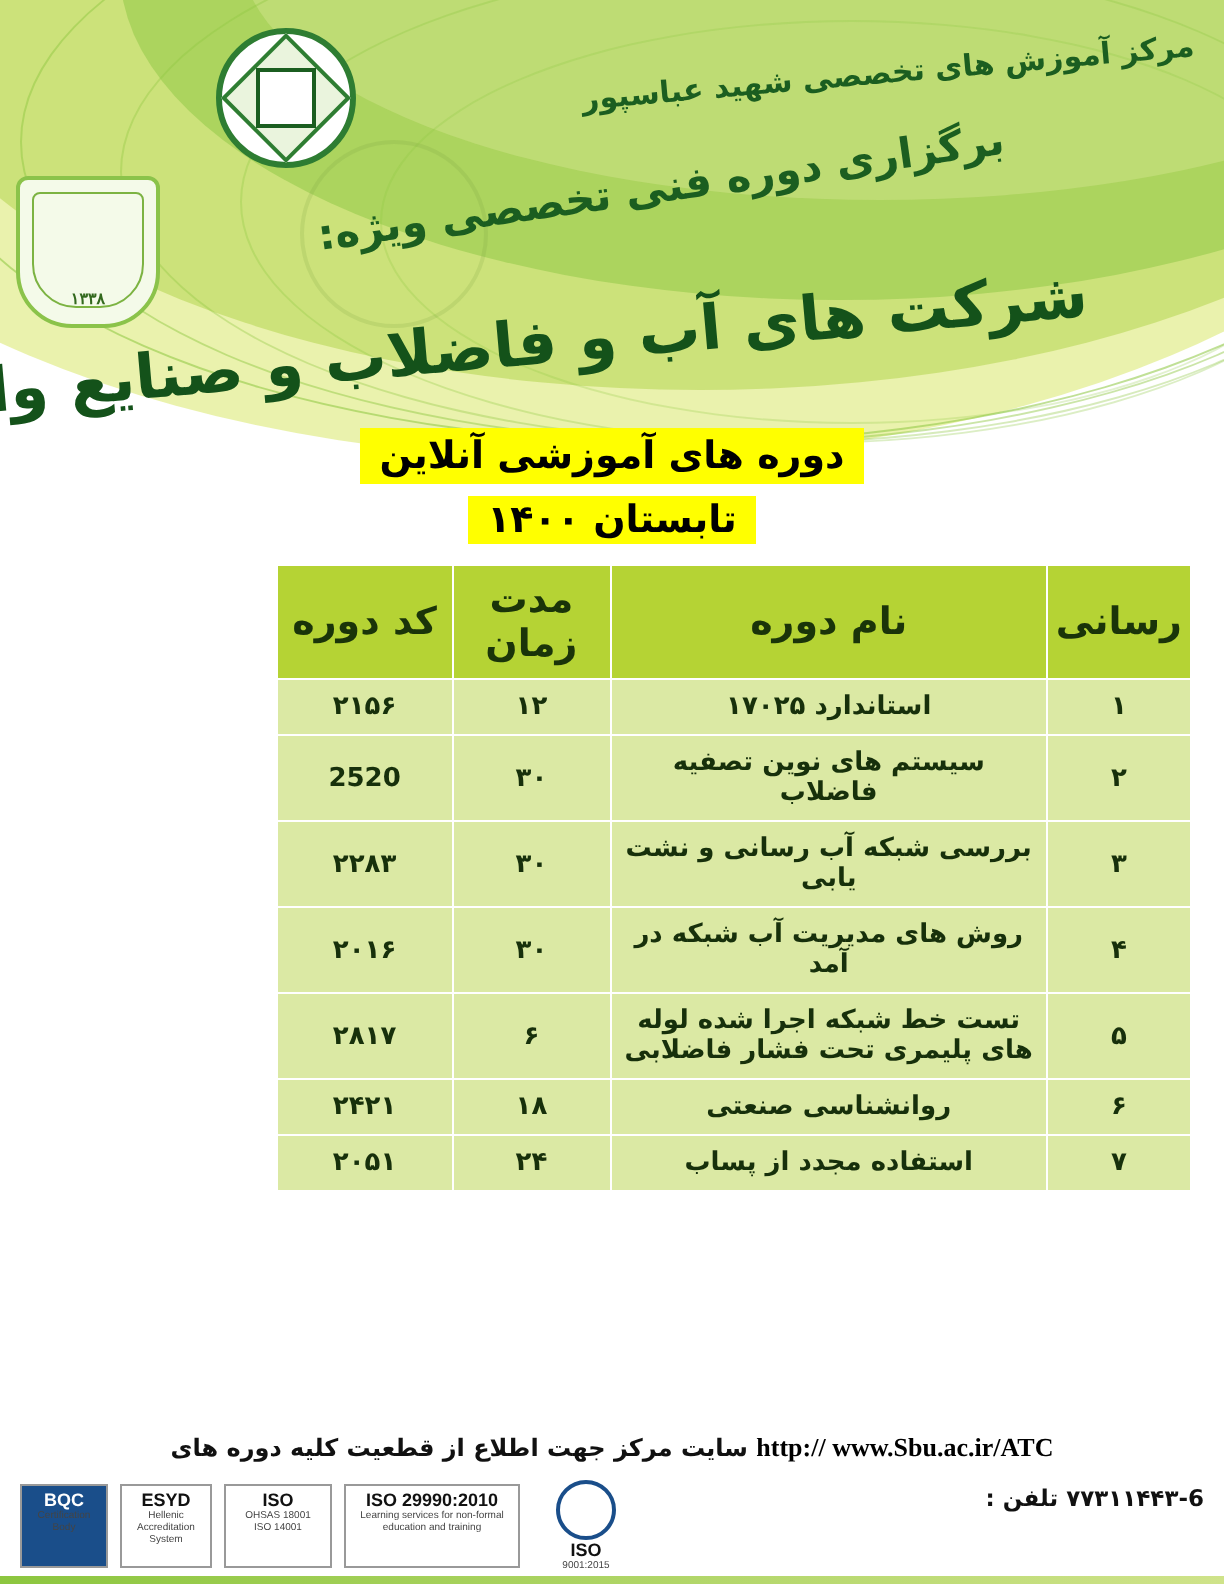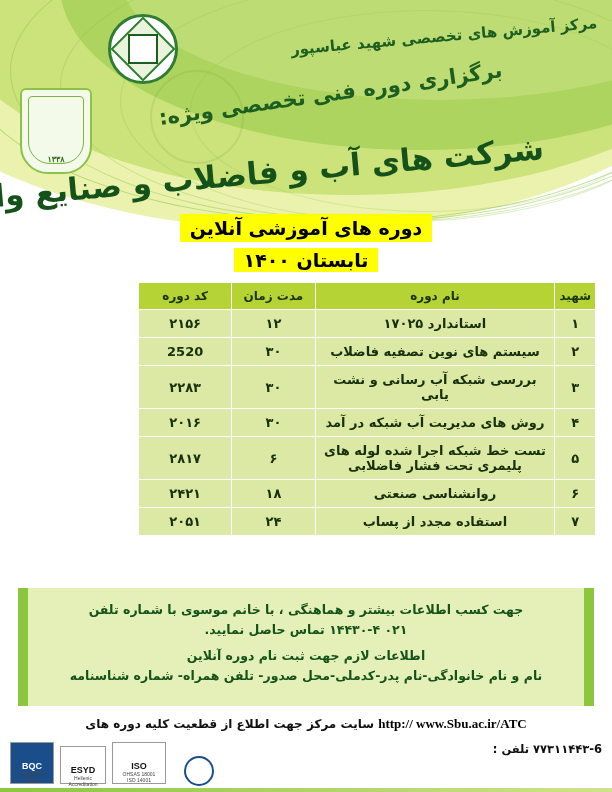--- a/index.html
+++ b/index.html
@@ -92,23 +92,23 @@
     transform: rotate(45deg);
   }
   .logo-top .inner2 {
     position:absolute; left:20px; top:20px; right:20px; bottom:20px;
     border: 2px solid #1b5e20;
     background: #ffffff;
   }
   .logo-left {
     position: absolute;
     top: 88px;
-    left: 20px;
+    left: 8px;
     width: 72px;
-    height: 86px;
+    height: 76px;
   }
   .logo-left .crest {
     position:absolute; inset:0;
     border: 2px solid #8bc34a;
     border-radius: 6px 6px 28px 28px;
     background: #f4fae9;
   }
   .logo-left .crest-in {
     position:absolute; left:8px; top:8px; right:8px; bottom:10px;
     border: 1.5px solid #7cb342;
@@ -202,21 +202,21 @@
     top: 282px;
     left: 138px;
     width: 458px;
     border-collapse: collapse;
     font-family: "DejaVu Sans", sans-serif;
     direction: rtl;
   }
   .course-table th {
     background: #b5d334;
     color: #1a3409;
-    font-size: 12px;
+    font-size: 19px;
     font-weight: bold;
     padding: 6px 4px;
     border: 1px solid #ffffff;
     text-align: center;
   }
   .course-table td {
     background: #dbe9a4;
     color: #17300b;
     font-size: 13px;
     font-weight: bold;
@@ -299,21 +299,21 @@
     left: 10px;
     display: flex;
     align-items: flex-end;
     gap: 6px;
   }
   .cert {
     border: 1px solid #999;
     background: #fff;
     font-family: "Liberation Sans", sans-serif;
     text-align: center;
-    padding: 18px 3px;
+    padding: 2px 3px;
     box-sizing: border-box;
   }
   .cert .big {
     font-weight: bold;
     font-size: 9px;
     color: #111;
     line-height: 10px;
   }
   .cert .sm {
     font-size: 5px;
@@ -322,21 +322,21 @@
   }
   .cert.iso-round {
     width: 54px; height: 46px; border: none;
   }
   .cert.iso-round .circ {
     width: 26px; height: 26px; border: 2px solid #1a4e8a; border-radius: 50%;
     margin: 0 auto;
   }
   .cert.w1 { width: 88px; height: 42px; }
   .cert.w2 { width: 54px; height: 42px; }
-  .cert.w3 { width: 46px; height: 30px; }
+  .cert.w3 { width: 46px; height: 42px; }
   .cert.w4 { width: 44px; height: 42px; background:#1a4e8a; }
   .cert.w4 .big { color:#fff; }
   .bar-bottom {
     position:absolute;
     bottom:0; left:0;
     width: 612px; height: 4px;
     background: linear-gradient(to right,#8cc63f,#cfe38a);
   }
 </style>
 </head>
@@ -377,21 +377,21 @@
   <div class="hl-title">
     <span class="hl">دوره های آموزشی آنلاین</span>
   </div>
   <div class="hl-sub">
     <span class="hl">تابستان ۱۴۰۰</span>
   </div>
 
   <table class="course-table">
     <thead>
       <tr>
-        <th class="h-row">شهید</th>
+        <th class="h-row">رسانی</th>
         <th class="h-name">نام دوره</th>
         <th class="h-dur">مدت زمان</th>
         <th class="h-code">کد دوره</th>
       </tr>
     </thead>
     <tbody>
       <tr>
         <td class="c-row">۱</td>
         <td class="c-name">استاندارد ۱۷۰۲۵</td>
         <td class="c-dur">۱۲</td>
@@ -429,45 +429,44 @@
       </tr>
       <tr>
         <td class="c-row">۷</td>
         <td class="c-name">استفاده مجدد از پساب</td>
         <td class="c-dur">۲۴</td>
         <td class="c-code">۲۰۵۱</td>
       </tr>
     </tbody>
   </table>
 
-  <div class="info-box">
-    <div class="ln">جهت کسب اطلاعات بیشتر و هماهنگی ، با خانم موسوی  با شماره تلفن</div>
-    <div class="ln">۰۲۱ ۱۴۴۳۰-۴ تماس حاصل نمایید.</div>
-    <div class="ln sep">اطلاعات لازم جهت ثبت نام دوره آنلاین</div>
-    <div class="ln">نام و نام خانوادگی-نام پدر-کدملی-محل صدور- تلفن همراه- شماره شناسنامه</div>
-  </div>
 
   <div class="site-line">
     <span class="url">http:// www.Sbu.ac.ir/ATC</span>
     <span>سایت مرکز جهت اطلاع از قطعیت کلیه دوره های</span>
   </div>
 
   <div class="phones">
     <div>
       <span>۷۷۳۱۱۴۴۳-6</span>
       <span>تلفن :</span>
     </div>
   </div>
 
   <div class="certs">
     <div class="cert iso-round">
       <div class="circ"></div>
       <div class="big">ISO</div>
       <div class="sm">9001:2015</div>
     </div>
+    <div class="cert w1">
+      <div class="big">ISO 29990:2010</div>
+      <div class="sm">Learning services for non-formal</div>
+      <div class="sm">education and training</div>
+    </div>
     <div class="cert w2">
       <div class="big">ISO</div>
       <div class="sm">OHSAS 18001</div>
       <div class="sm">ISO 14001</div>
     </div>
     <div class="cert w3">
       <div class="big">ESYD</div>
       <div class="sm">Hellenic Accreditation System</div>
     </div>
     <div class="cert w4">

